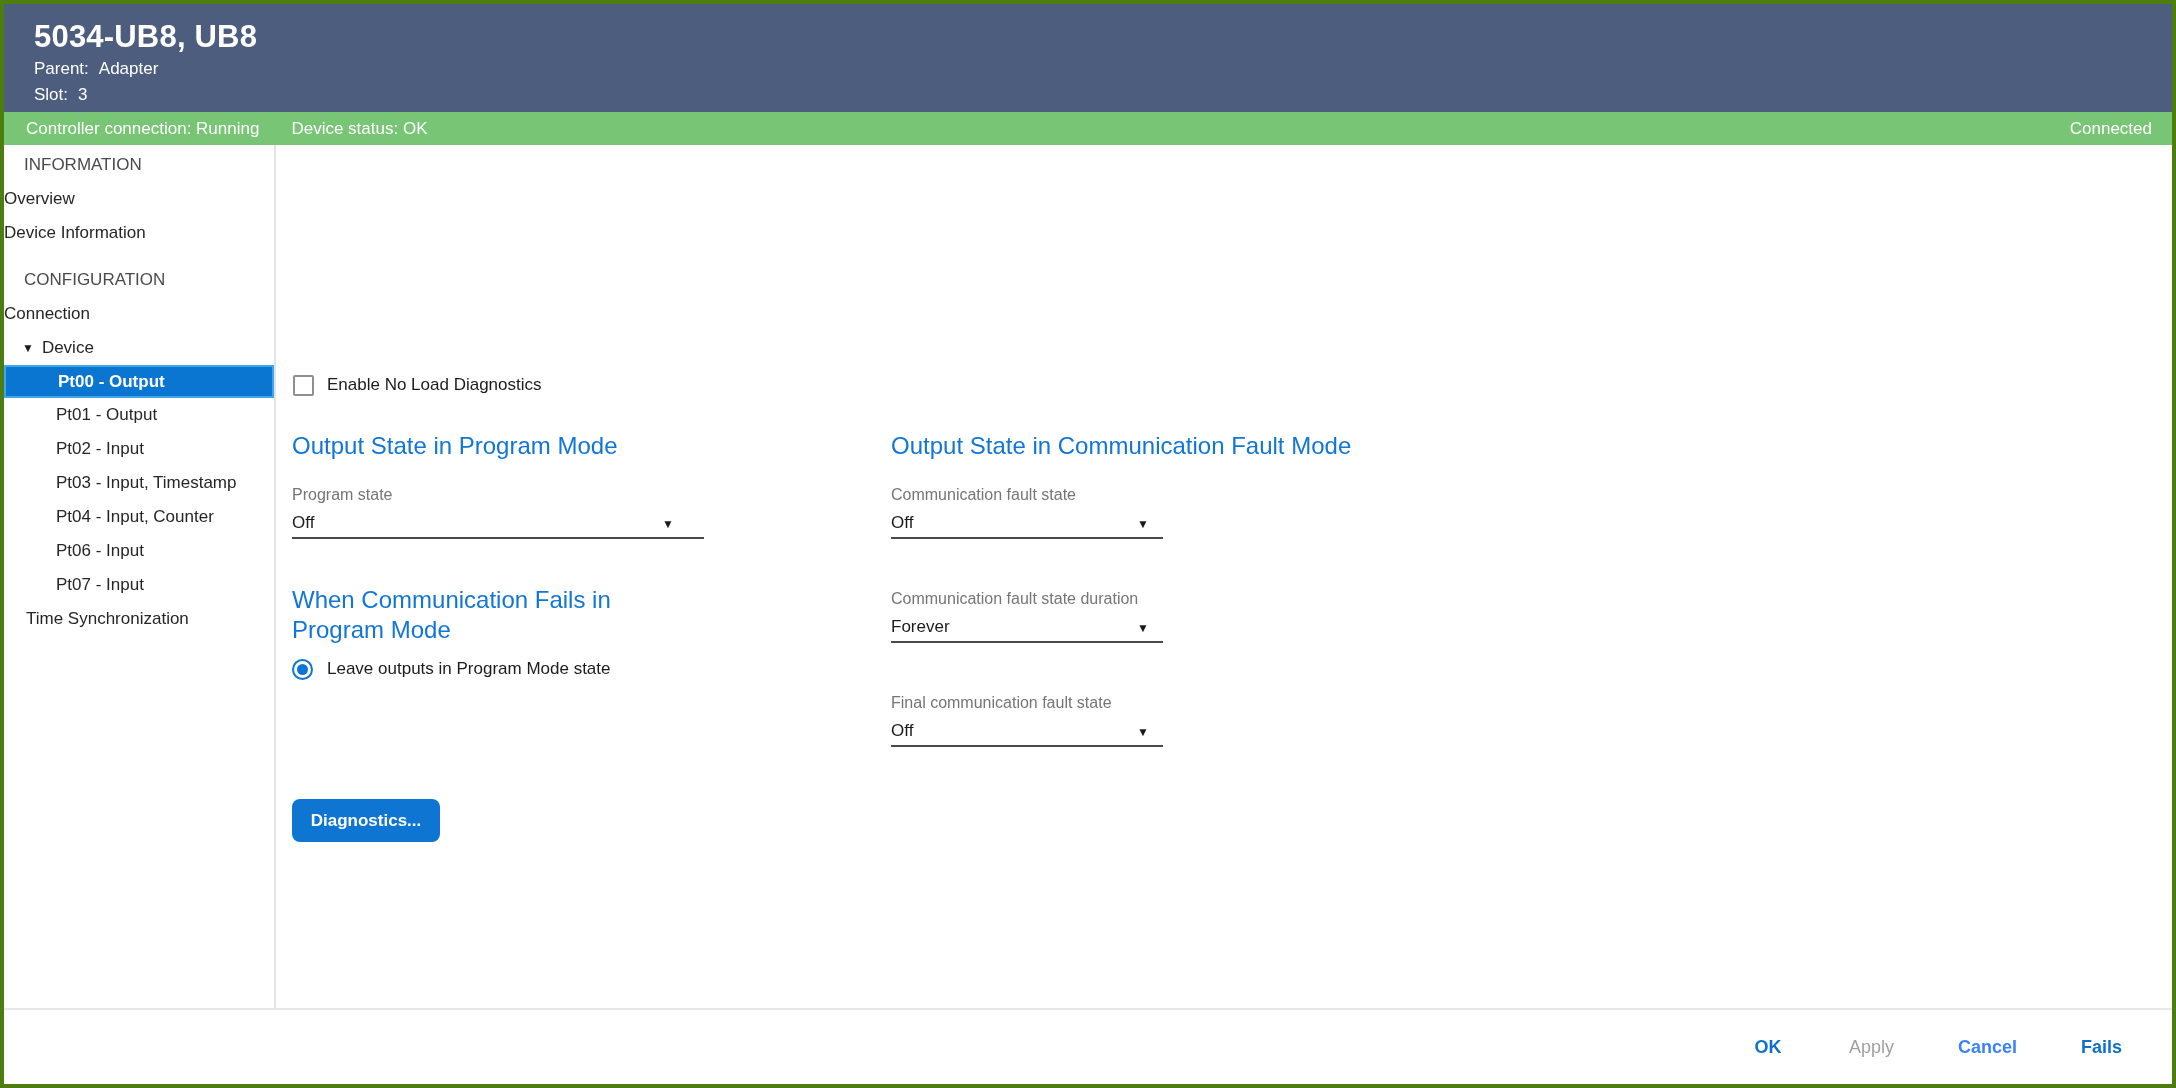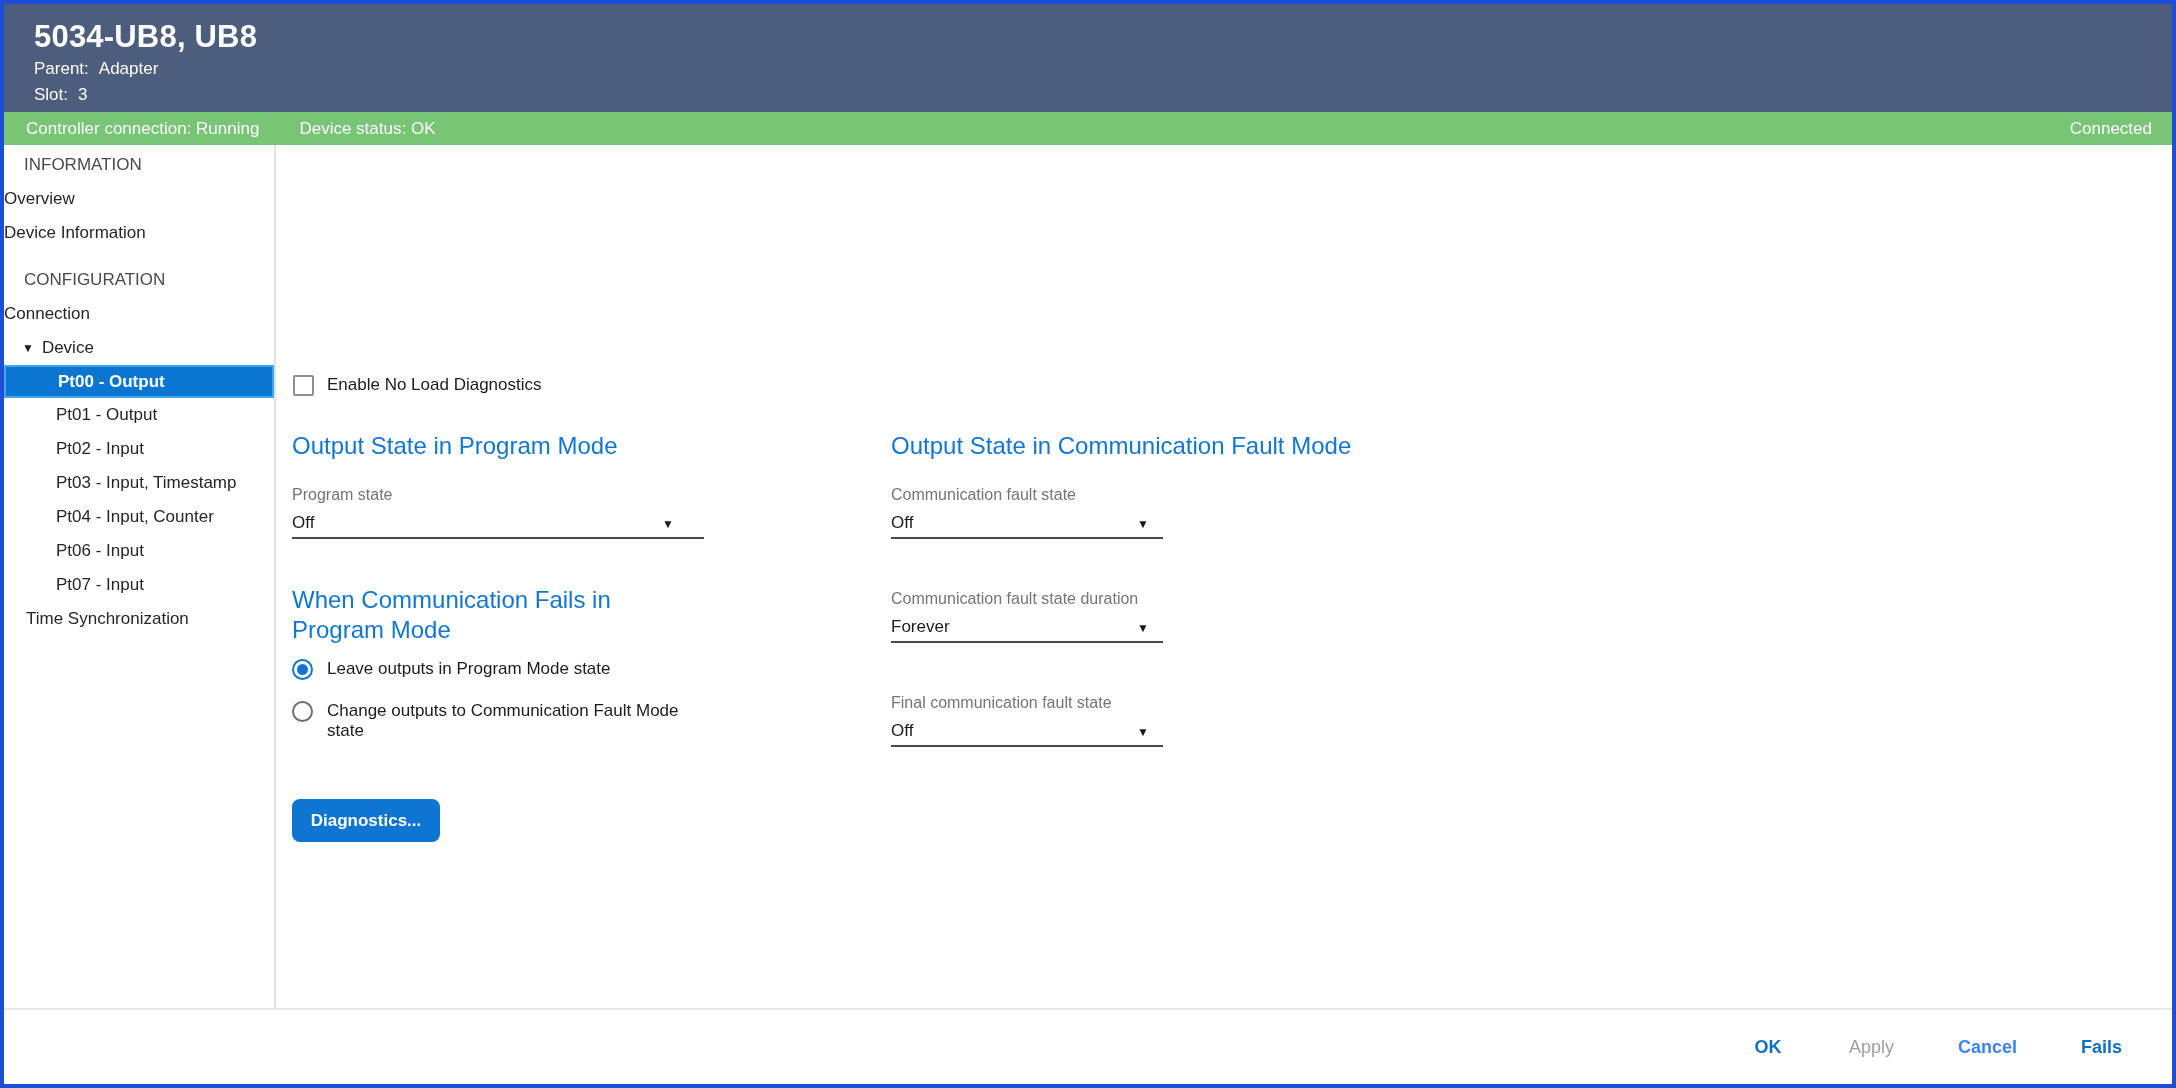--- a/index.html
+++ b/index.html
@@ -4,21 +4,21 @@
 <style>
   * { margin:0; padding:0; box-sizing:border-box; }
   html,body { width:2176px; height:1088px; }
   body {
     font-family: "Liberation Sans", "DejaVu Sans", sans-serif;
     background:#ffffff;
     overflow:hidden;
   }
   .window {
     width:2176px; height:1088px;
-    border:4px solid #1d4ed8;
+    border:4px solid #4d7c0f;
     display:flex; flex-direction:column;
     background:#ffffff;
   }
 
   
   .titlebar {
     height:108px; flex:0 0 108px;
     background:#4c5d7d;
     color:#ffffff;
     padding:14px 0 0 30px;
@@ -29,21 +29,21 @@
 
   
   .statusbar {
     height:33px; flex:0 0 33px;
     background:#77c575;
     color:#ffffff;
     display:flex; align-items:center;
     font-size:17px;
     padding:0 20px 0 22px;
   }
-  .statusbar .left-group { display:flex; gap:40px; }
+  .statusbar .left-group { display:flex; gap:32px; }
   .statusbar .spacer { flex:1; }
 
   
   .body { flex:1; display:flex; min-height:0; }
 
   .sidebar {
     width:272px; flex:0 0 272px;
     border-right:2px solid #e3e3e7;
     padding-top:3px;
     font-size:17px;
@@ -212,24 +212,20 @@
         </div>
 
         <div class="sec-heading heading2">When Communication Fails in Program Mode</div>
 
         <div class="radio-row">
           <div class="radio checked">
               <div class="dot"></div>
             </div>
           <span class="radio-label">Leave outputs in Program Mode state</span>
         </div>
-        <div class="radio-row">
-          <div class="radio"></div>
-          <span class="radio-label">Change outputs to Communication Fault Mode state</span>
-        </div>
       </div>
 
       <div class="col col-right">
         <div class="sec-heading" style="white-space:nowrap;">Output State in Communication Fault Mode</div>
 
         <div class="field field-1">
           <div class="f-label">Communication fault state</div>
           <div class="dd">
             <span class="dd-value">Off</span>
             <span class="dd-caret">▼</span>

